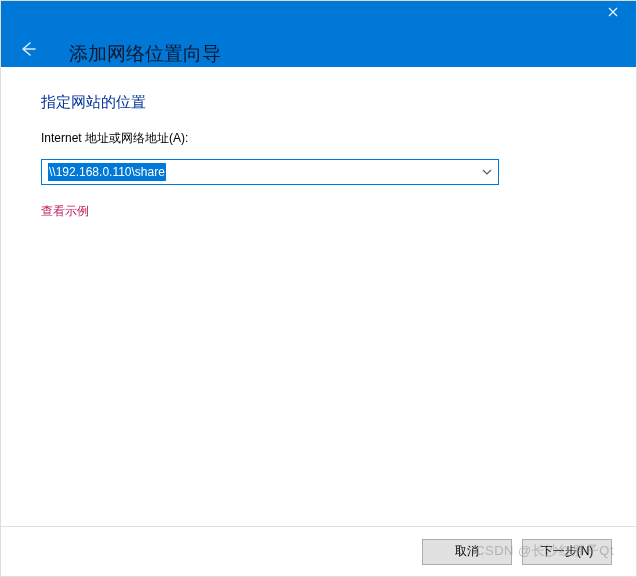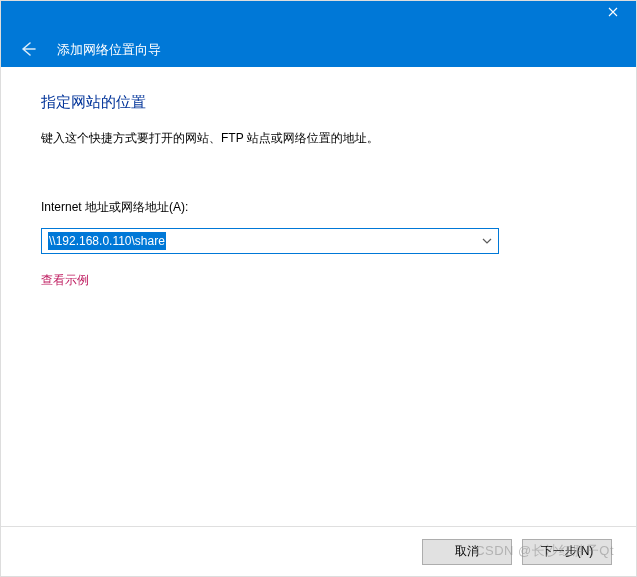--- a/index.html
+++ b/index.html
@@ -39,24 +39,24 @@
       height: 24px;
       display: flex;
       align-items: center;
       justify-content: center;
       cursor: pointer;
       opacity: 0.85;
     }
     .back-btn svg { width: 18px; height: 18px; }
     .title-text {
       position: absolute;
-      left: 56px;
+      left: 68px;
       top: 40px;
-      font-size: 13px;
-      color: #ffffff;
+      font-size: 19px;
+      color: #0f172a;
     }
     .content {
       padding: 26px 33px 0 40px;
     }
     .heading {
       color: #003399;
       font-size: 15px;
       margin-bottom: 18px;
     }
     .instruction {
@@ -167,21 +167,20 @@
       <svg viewBox="0 0 18 18">
           <path d="M12 3 L5 9 L12 15 M5 9 L17 9" stroke="#ffffff" stroke-width="1.6" fill="none" stroke-linecap="round" stroke-linejoin="round"></path>
         </svg>
     </span>
   </div>
   <div class="title-text">添加网络位置向导</div>
 </div>
 
 <div class="content">
   <div class="heading">指定网站的位置</div>
-  <div class="instruction">键入这个快捷方式要打开的网站、FTP 站点或网络位置的地址。</div>
 
   <label class="field-label">Internet 地址或网络地址(A):</label>
 
   <div class="input-row">
     <div class="combo-wrap">
       <div class="combo-input">
         <span class="seltext">\\192.168.0.110\share</span>
       </div>
       <span class="chevron">
         <svg viewBox="0 0 12 12">

